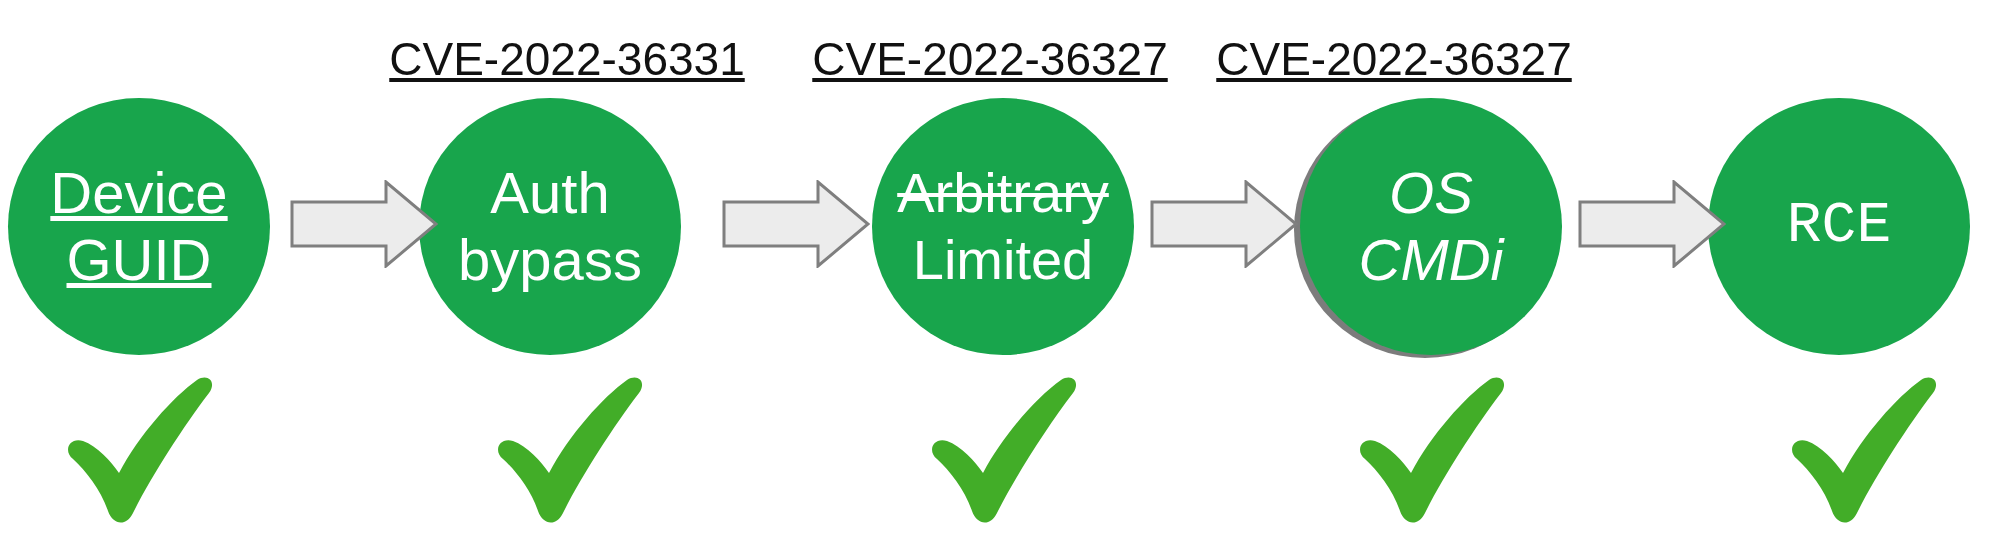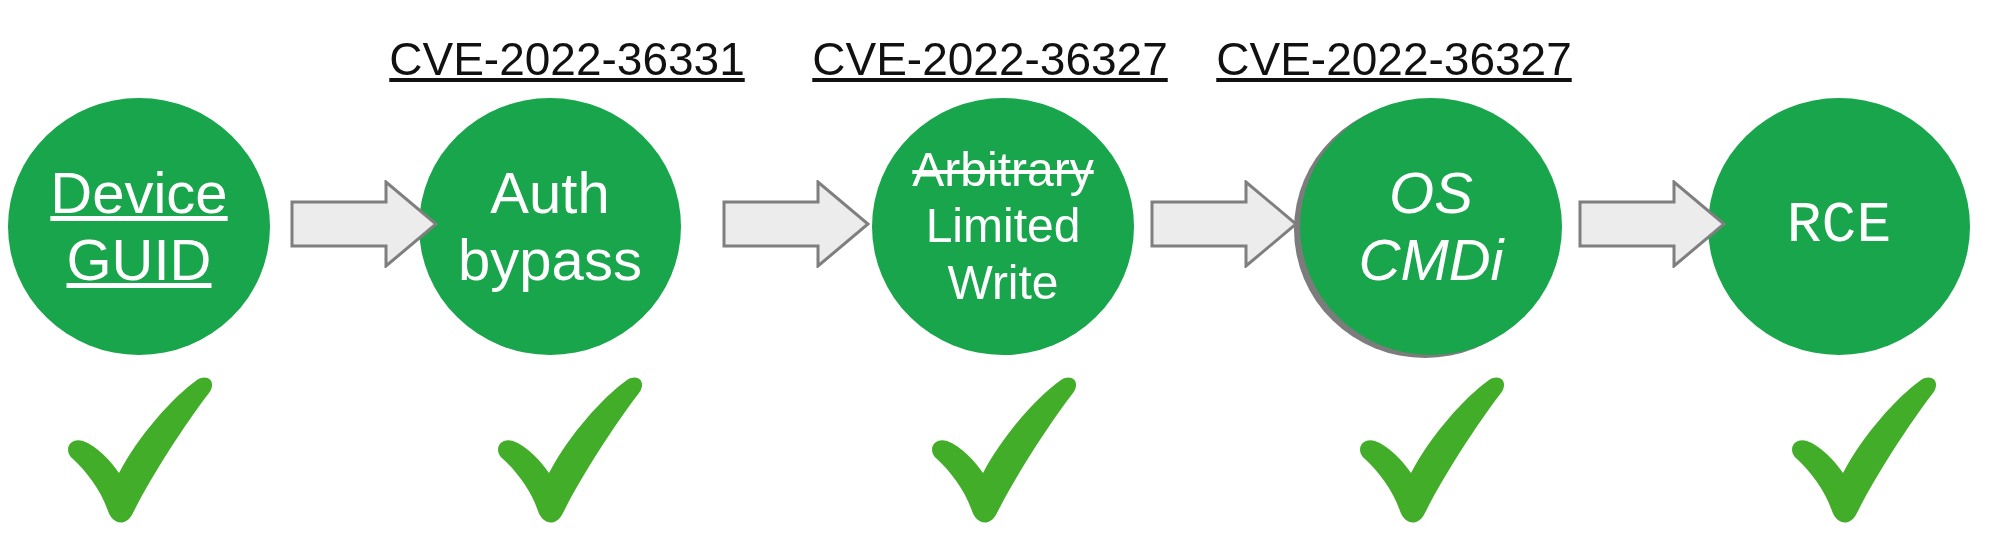--- a/index.html
+++ b/index.html
@@ -43,21 +43,21 @@
     text-align:center;
     color:var(--circle-text);
   }
   .node .line{
     display:block;
     font-size:58px;
     line-height:1.15;
     white-space:nowrap;
   }
   .node.small-text .line{
-    font-size:48px;
+    font-size:56px;
     line-height:1.18;
   }
   .node .struck{
     text-decoration:line-through;
     text-decoration-thickness:4px;
     padding:0 3px;
   }
   .node.shadowed{
     box-shadow:-6px 3px 0 0 var(--shadow-gray);
   }
@@ -99,21 +99,20 @@
   </div>
 
   <div class="node n2">
     <span class="line">Auth</span>
     <span class="line">bypass</span>
   </div>
 
   <div class="node n3 small-text">
     <span class="line struck">Arbitrary</span>
     <span class="line">Limited</span>
-    <span class="line">Write</span>
   </div>
 
   <div class="node n4 shadowed">
     <span class="line">OS</span>
     <span class="line">CMDi</span>
   </div>
 
   <div class="node n5">
     <span class="line">RCE</span>
   </div>

